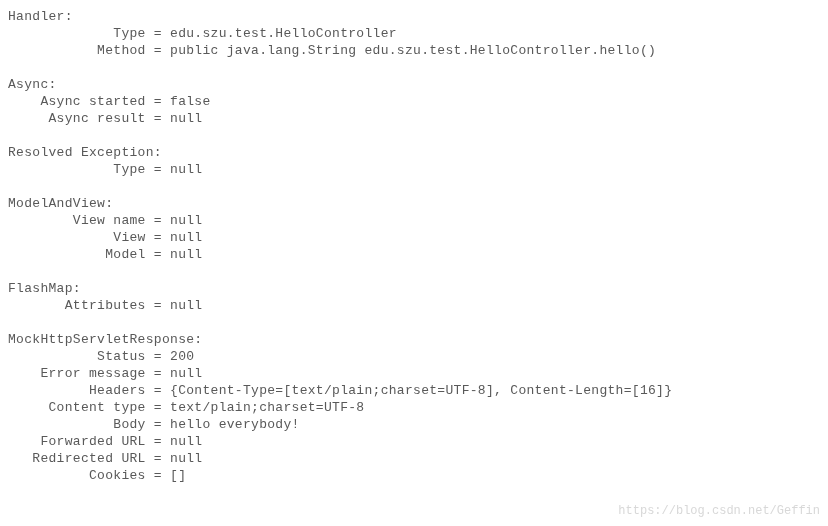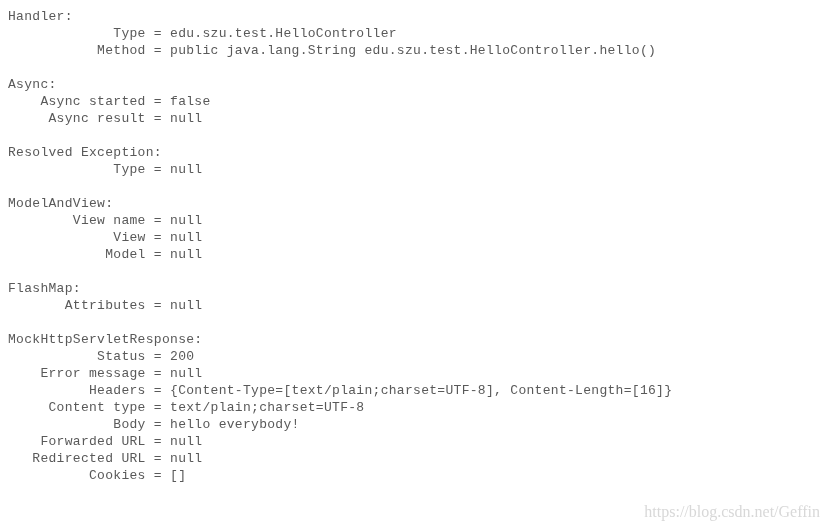--- a/index.html
+++ b/index.html
@@ -22,23 +22,23 @@
     }
     pre {
       font-family: inherit;
       white-space: pre;
       margin: 0;
     }
     .watermark {
       position: absolute;
       bottom: 6px;
       right: 8px;
-      font-size: 16px;
+      font-size: 12px;
       color: #d8d8d8;
-      font-family: Liberation Serif, serif;
+      font-family: Liberation Mono, monospace;
       letter-spacing: 0;
     }
   </style>
 </head>
 <body>
 
 <pre id="output">Handler:
              Type = edu.szu.test.HelloController
            Method = public java.lang.String edu.szu.test.HelloController.hello()
 

